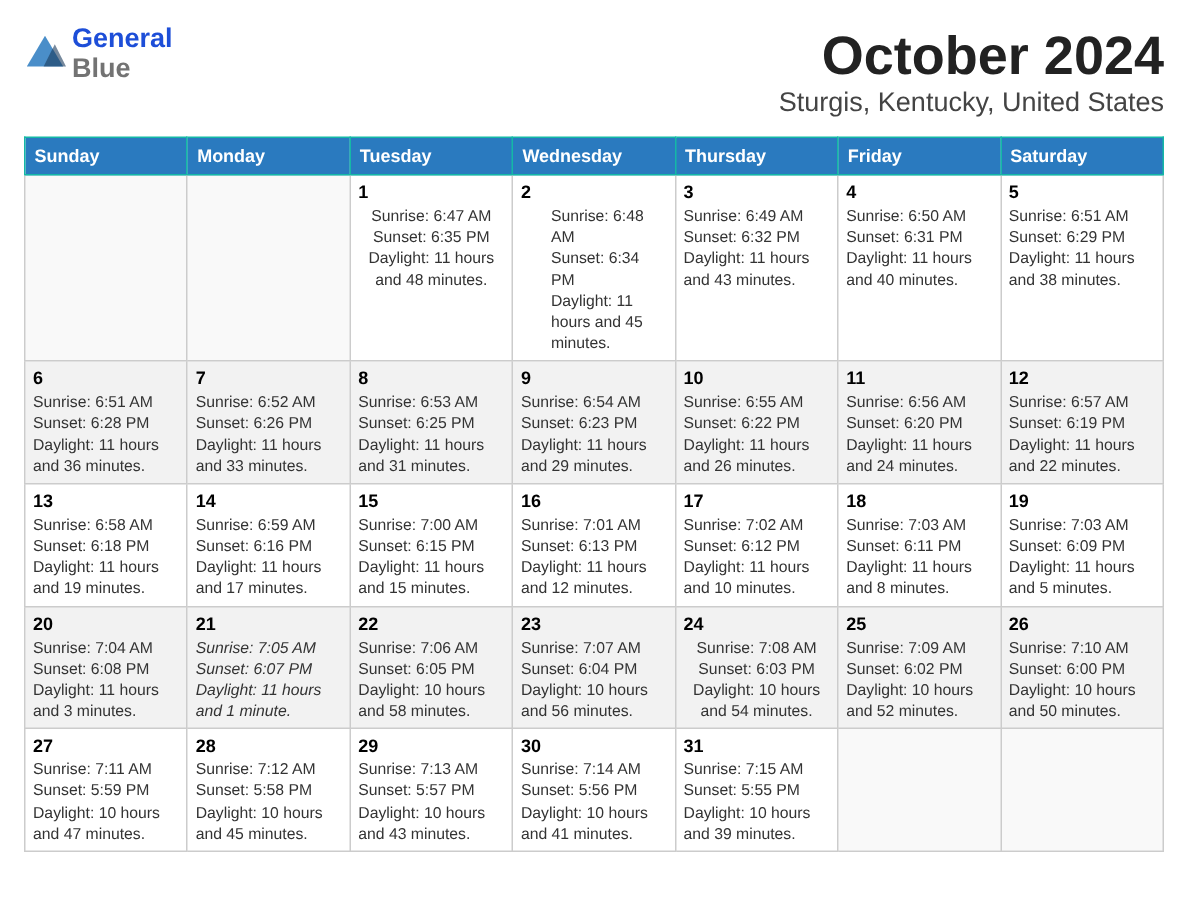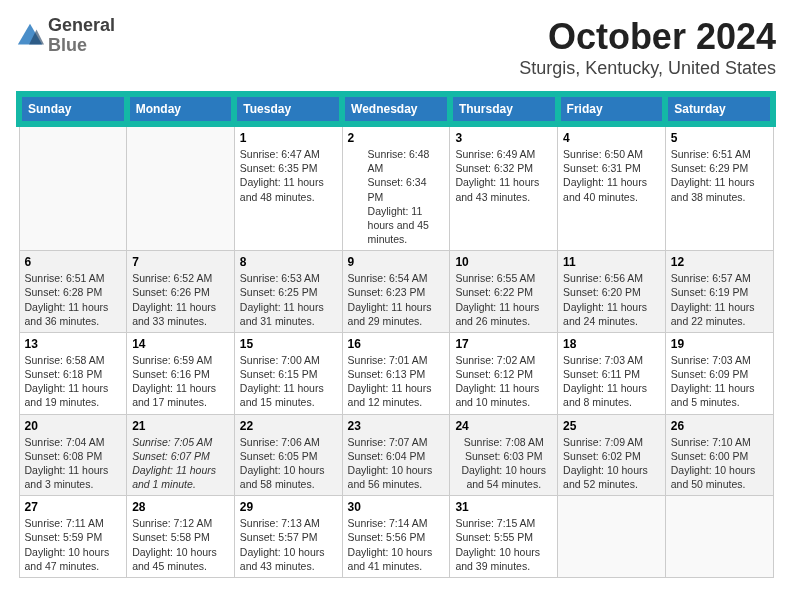--- a/index.html
+++ b/index.html
@@ -21,21 +21,21 @@
       align-items: center;
       gap: 4px;
     }
     .logo-text {
       font-size: 18px;
       font-weight: bold;
       color: #1a3a5c;
       line-height: 1.1;
     }
     .logo-text span {
-      color: #404040;
+      color: #1d4ed8;
     }
     .logo-icon {
       width: 28px;
       height: 28px;
     }
     .title-block {
       text-align: right;
     }
     .month-title {
       font-size: 36px;
@@ -51,21 +51,21 @@
       border-collapse: collapse;
       font-size: 10.5px;
     }
     thead tr th {
       background: #2a7abf;
       color: #fff;
       text-align: left;
       padding: 5px 6px;
       font-size: 12px;
       font-weight: bold;
-      border: 6px solid #14b8a6;
+      border: 1px solid #14b8a6;
     }
     tbody tr td {
       border: 1px solid #ccc;
       vertical-align: top;
       padding: 4px 5px;
       min-height: 70px;
       height: 80px;
       width: 108px;
     }
     tbody tr:nth-child(odd) td {
@@ -119,21 +119,21 @@
         <th>Friday</th>
         <th>Saturday</th>
       </tr>
   </thead>
   <tbody id="calendar-body">
   <tr>
         <td class="empty-cell"></td>
         <td class="empty-cell"></td>
         <td>
           <span class="day-num">1</span>
-          <div class="day-info" style="white-space: pre-line;">Sunrise: 6:47 AM
+          <div class="day-info" style="white-space: pre-line; text-align: center;">Sunrise: 6:47 AM
 Sunset: 6:35 PM
 Daylight: 11 hours and 48 minutes.</div>
         </td>
         <td>
           <span class="day-num">2</span>
           <div class="day-info" style="white-space: pre-line; margin-left: 20px;">Sunrise: 6:48 AM
 Sunset: 6:34 PM
 Daylight: 11 hours and 45 minutes.</div>
         </td>
         <td>

